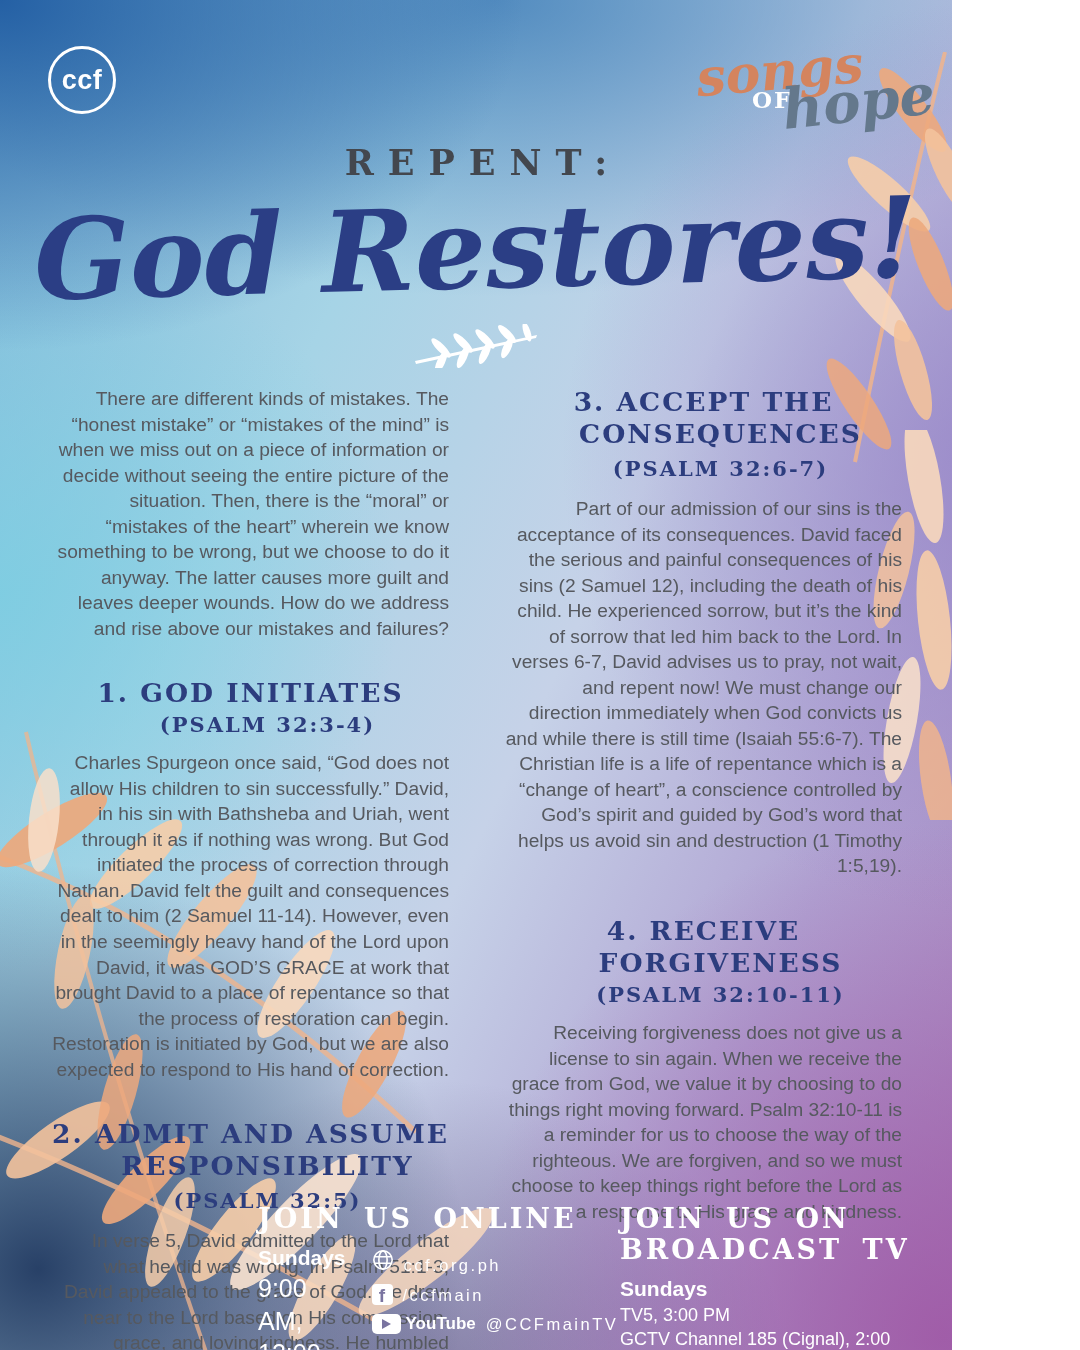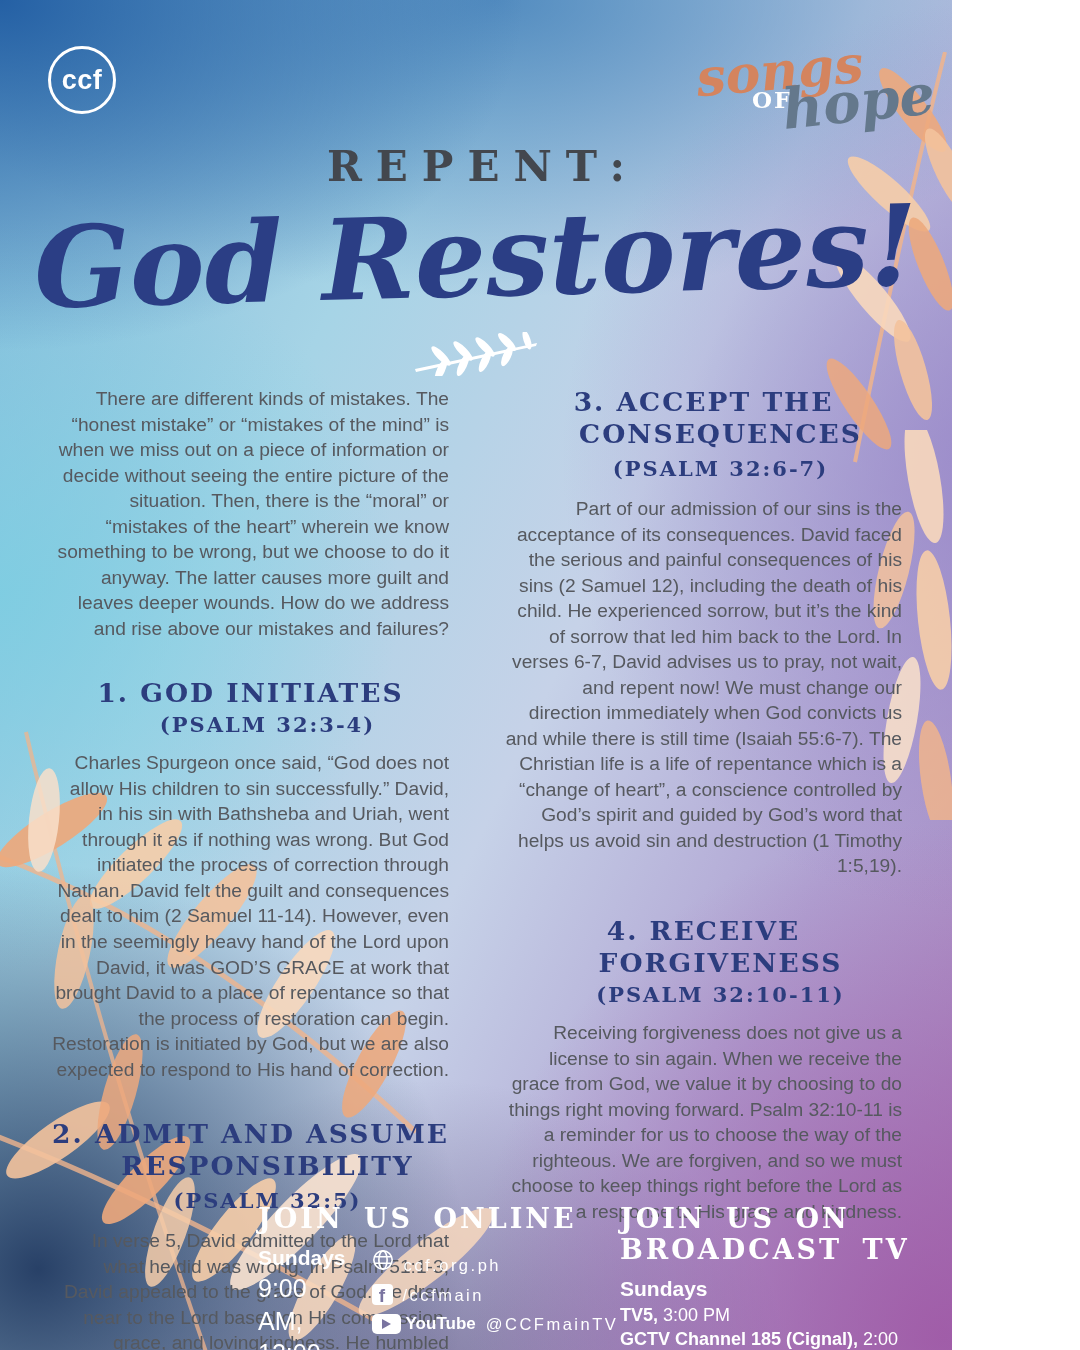--- a/index.html
+++ b/index.html
@@ -38,21 +38,21 @@
 
   .brand { position:relative; width:210px; height:105px; margin-top:-8px; }
   .brand span { font-family:"DejaVu Serif", serif; font-style:italic; font-weight:700; }
   .brand-songs { position:absolute; top:2px; left:6px; font-size:52px; color:#d4845e; transform:rotate(-5deg); }
   .brand-of { position:absolute; top:48px; left:62px; font-size:23px; color:#fff; font-style:normal !important; letter-spacing:2px; }
   .brand-hope { position:absolute; top:30px; left:92px; font-size:56px; color:#64788c; transform:rotate(-6deg); }
 
   
   .title-block { position:absolute; top:142px; left:0; right:0; text-align:center; }
   .kicker {
-    font-family:"DejaVu Serif", serif; font-weight:700; font-size:42px;
+    font-family:"DejaVu Serif", serif; font-weight:700; font-size:35px;
     color:#43474e; letter-spacing:14px; margin:0 0 2px 14px;
   }
   .main-title {
     font-family:"DejaVu Serif", serif; font-style:italic; font-weight:700;
     font-size:112px; line-height:1.15; color:#2b3e85; margin:0;
     transform:rotate(-1.5deg);
   }
   .laurel { margin-top:10px; }
 
   
@@ -90,21 +90,21 @@
     display:flex; align-items:flex-end; justify-content:center; overflow:hidden;
   }
   .fb-f { color:#7a74a0; font-weight:700; font-size:19px; line-height:19px; font-family:"Liberation Sans", sans-serif; }
   .yt-box {
     width:29px; height:20px; background:#fff; border-radius:5px;
     display:flex; align-items:center; justify-content:center;
   }
   .yt-tri { width:0; height:0; border-left:9px solid #7a74a0; border-top:5.5px solid transparent; border-bottom:5.5px solid transparent; }
   .yt-word { font-weight:700; font-size:17px; margin-left:5px; letter-spacing:0; }
   .bc-line { font-size:18px; line-height:1.35; }
-  .bc-line b { font-weight:700; }
+  .bc-line b { font-weight:400; }
 </style>
 </head>
 <body>
 
 <div class="page">
 
   <svg class="leaves leaves-tr" viewBox="0 0 235 420">
     <path d="M228,0 C198,120 170,250 138,410" stroke="#f0b48c" stroke-width="4" fill="none" opacity="0.85"></path>
     <ellipse cx="196" cy="58" rx="14" ry="52" transform="rotate(-38 196 58)" fill="#eda87c" opacity="0.9"></ellipse>
     <ellipse cx="232" cy="120" rx="13" ry="48" transform="rotate(-26 232 120)" fill="#f3c29c" opacity="0.9"></ellipse>

